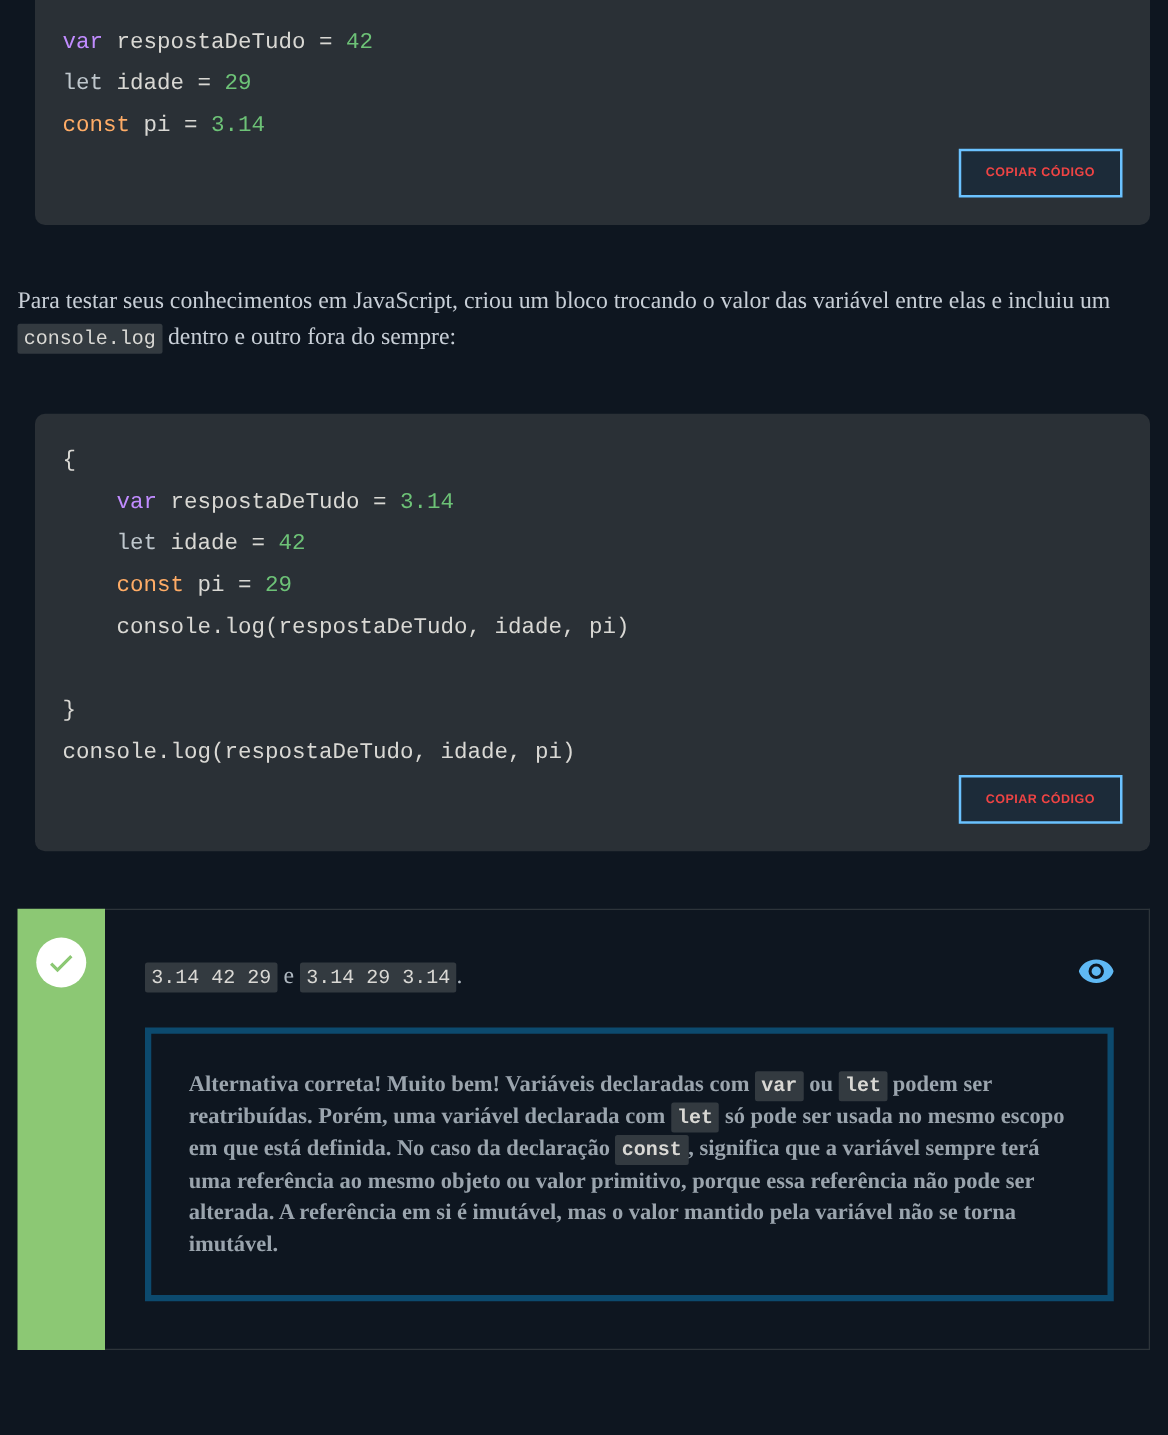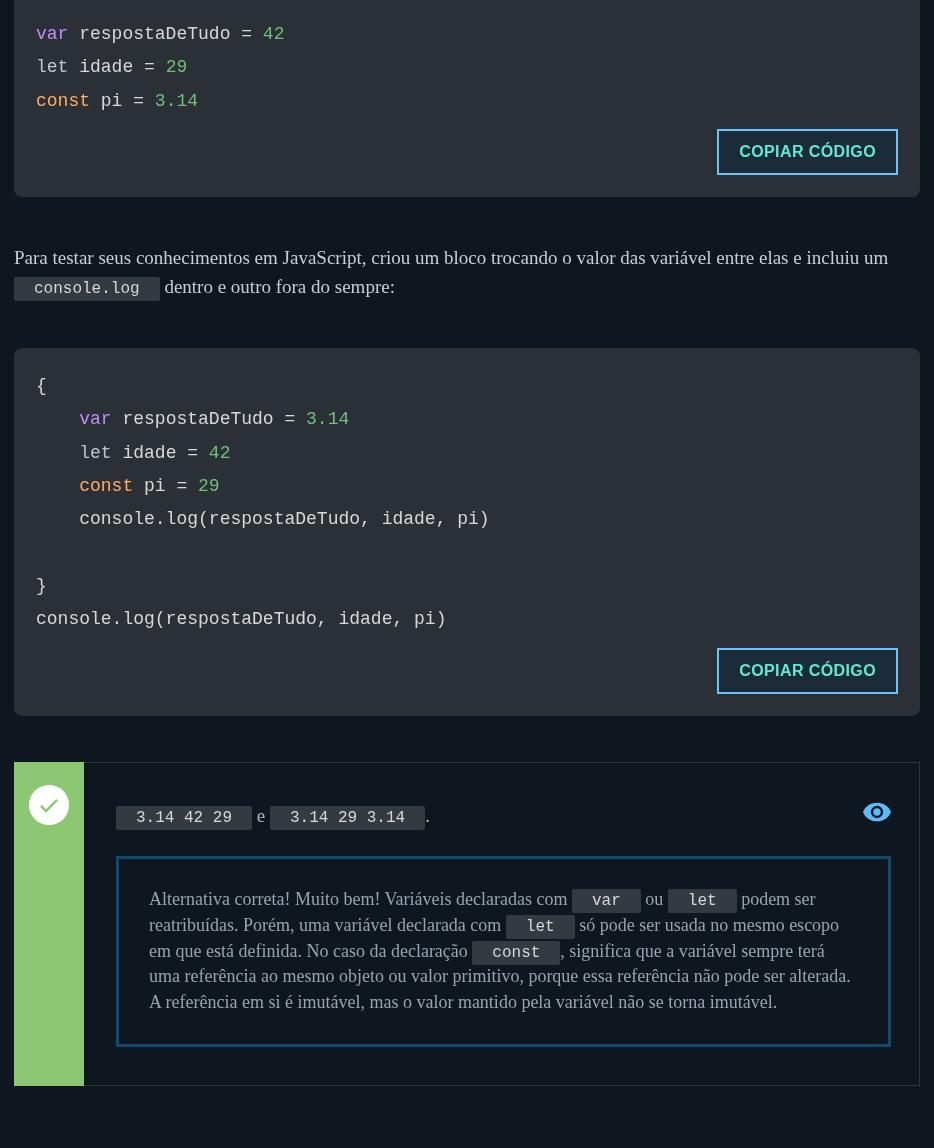--- a/index.html
+++ b/index.html
@@ -8,51 +8,51 @@
     color: #d8dde3;
     font-family: Georgia, "Times New Roman", serif;
     font-size: 19px;
     line-height: 1.55;
     width: 934px;
   }
   .content { padding: 0 14px 0 14px; }
   .codeblock {
     background: #2a3036;
     border-radius: 8px;
-    padding: 22px 22px 79px 22px;
+    padding: 22px 22px 62px 22px;
     font-family: "Courier New", Courier, monospace;
     font-size: 18px;
     line-height: 1.85;
     color: #d9d8d4;
     position: relative;
-    margin: 0 0 46px 0;
+    margin: 0 0 46px 14px;
     white-space: pre;
     overflow: auto;
   }
   .codeblock.first { border-radius: 0 0 8px 8px; padding-top: 18px; }
   .copy-btn {
     position: absolute;
     right: 22px;
     bottom: 22px;
     background: #1c2b39;
-    color: #5eead4;
+    color: #ef4444;
     border: 2px solid #6bc2ff;
     font-family: Arial, Helvetica, sans-serif;
     font-weight: 700;
-    font-size: 16px;
+    font-size: 10px;
     letter-spacing: 0.4px;
     padding: 12px 20px;
     cursor: pointer;
   }
   .paragraph { color: #c7ced6; margin: 0 0 46px 0; }
   .inline-code {
     background: #333a40;
     font-family: "Courier New", Courier, monospace;
     font-size: 16px;
-    padding: 3px 20px;
+    padding: 3px 5px;
     border-radius: 2px;
     color: #d9d8d4;
   }
   .tok-kw-var   { color: #c18cff; }
   .tok-kw-let   { color: #bfc7cd; }
   .tok-kw-const { color: #ffac66; }
   .tok-num      { color: #6dc277; }
   .tok-plain    { color: #d9d8d4; }
 
   .answer-wrap {
@@ -86,25 +86,26 @@
     font-size: 19px;
     margin-bottom: 26px;
   }
   .eye-icon {
     position: absolute;
     top: 38px; right: 28px;
     color: #5fb9f4;
   }
   .eye-icon svg { width: 28px; height: 22px; fill: #5fb9f4; }
   .explain-box {
-    border: 3px solid #0c4a6e;
+    border: 5px solid #0c4a6e;
     padding: 28px 30px;
     color: #9aa4ad;
     font-size: 18px;
     line-height: 1.42;
+    font-weight: bold;
   }
 </style>
 </head>
 <body>
 
 <div class="content">
 
   <div class="codeblock first"><span class="tok-kw-var">var</span><span class="tok-plain"> respostaDeTudo = </span><span class="tok-num">42</span>
 <span class="tok-kw-let">let</span><span class="tok-plain"> idade = </span><span class="tok-num">29</span>
 <span class="tok-kw-const">const</span><span class="tok-plain"> pi = </span><span class="tok-num">3.14</span>

